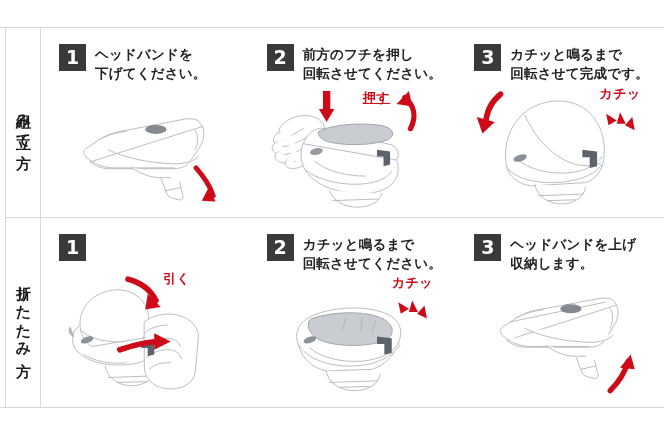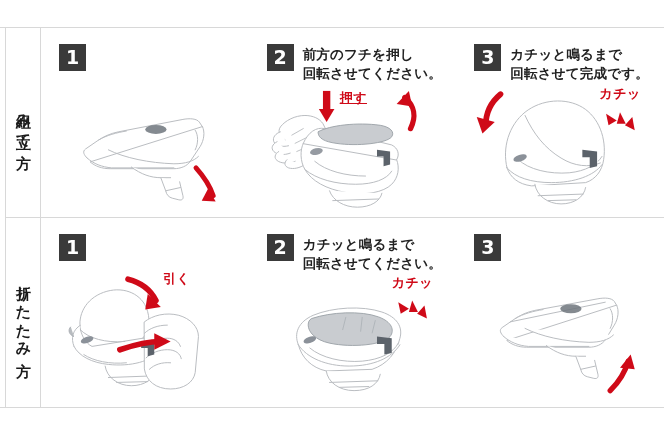--- a/index.html
+++ b/index.html
@@ -115,20 +115,22 @@
 
   <div class="row top">
     <div class="rowlabel">
       <div class="vtext">組み立て方</div>
     </div>
     <div class="panels">
 
       <div class="panel">
         <div class="phead">
           <div class="numbox">1</div>
+          <div class="ptext">ヘッドバンドを
+下げてください。</div>
         </div>
         <div class="art">
           <svg viewBox="0 0 209 160" preserveAspectRatio="xMidYMid meet">
             <g fill="none" stroke="#b9bcc0" stroke-width="1.2" stroke-linejoin="round" stroke-linecap="round">
               <path d="M34 88 C30 84 28 80 32 77 L48 66 C54 62 62 58 72 56 L150 41 C160 39 168 40 171 44 L175 50" fill="#ffffff"></path>
               <path d="M175 50 C178 56 177 66 172 74 L160 92 C156 98 148 101 140 101 L62 101 C52 101 44 98 38 93 Z" fill="#ffffff"></path>
               <path d="M34 88 C42 95 52 99 64 100 L140 100"></path>
               <path d="M48 66 C58 60 70 57 82 55"></path>
               <path d="M60 78 C80 88 110 94 140 95 C154 95 164 92 170 86"></path>
               <path d="M88 99 C100 108 112 112 124 112 L136 112" fill="#ffffff"></path>
@@ -181,21 +183,21 @@
             <g>
               <rect x="68" y="6" width="9" height="26" fill="#cf0a18"></rect>
               <path d="M63 28 L82 28 L72.5 44 Z" fill="#cf0a18"></path>
             </g>
             <g>
               <path d="M175 52 C182 38 180 24 168 14" fill="none" stroke="#cf0a18" stroke-width="6.5" stroke-linecap="round"></path>
               <path d="M158 22 L173 6 L177 25 Z" fill="#cf0a18"></path>
             </g>
           </svg>
         </div>
-        <div class="redlabel" style="left:91px;top:63px;text-decoration:underline;">押す</div>
+        <div class="redlabel" style="left:114px;top:63px;text-decoration:underline;">押す</div>
       </div>
 
       <div class="panel">
         <div class="phead">
           <div class="numbox">3</div>
           <div class="ptext">カチッと鳴るまで
 回転させて完成です。</div>
         </div>
         <div class="art">
           <svg viewBox="0 0 209 160" preserveAspectRatio="xMidYMid meet">
@@ -303,20 +305,22 @@
               <path d="M192 36 L195 52 L183 46 Z"></path>
             </g>
           </svg>
         </div>
         <div class="redlabel" style="left:143px;top:58px;">カチッ</div>
       </div>
 
       <div class="panel">
         <div class="phead">
           <div class="numbox">3</div>
+          <div class="ptext">ヘッドバンドを上げ
+収納します。</div>
         </div>
         <div class="art">
           <svg viewBox="0 0 209 160" preserveAspectRatio="xMidYMid meet">
             <g fill="#ffffff" stroke="#b9bcc0" stroke-width="1.2" stroke-linejoin="round" stroke-linecap="round">
               <path d="M36 74 C32 70 30 66 34 63 L50 52 C56 48 64 44 74 42 L150 28 C160 26 168 27 171 31 L174 36"></path>
               <path d="M174 36 C177 42 176 52 171 60 L160 78 C156 84 148 87 140 87 L64 87 C54 87 46 84 40 79 Z"></path>
               <path d="M36 74 C44 81 54 85 66 86 L140 86"></path>
               <path d="M50 52 C60 46 72 43 84 41"></path>
               <path d="M62 64 C82 74 110 80 140 81 C154 81 164 78 170 72"></path>
               <path d="M88 85 C100 94 112 98 124 98 L136 98"></path>

